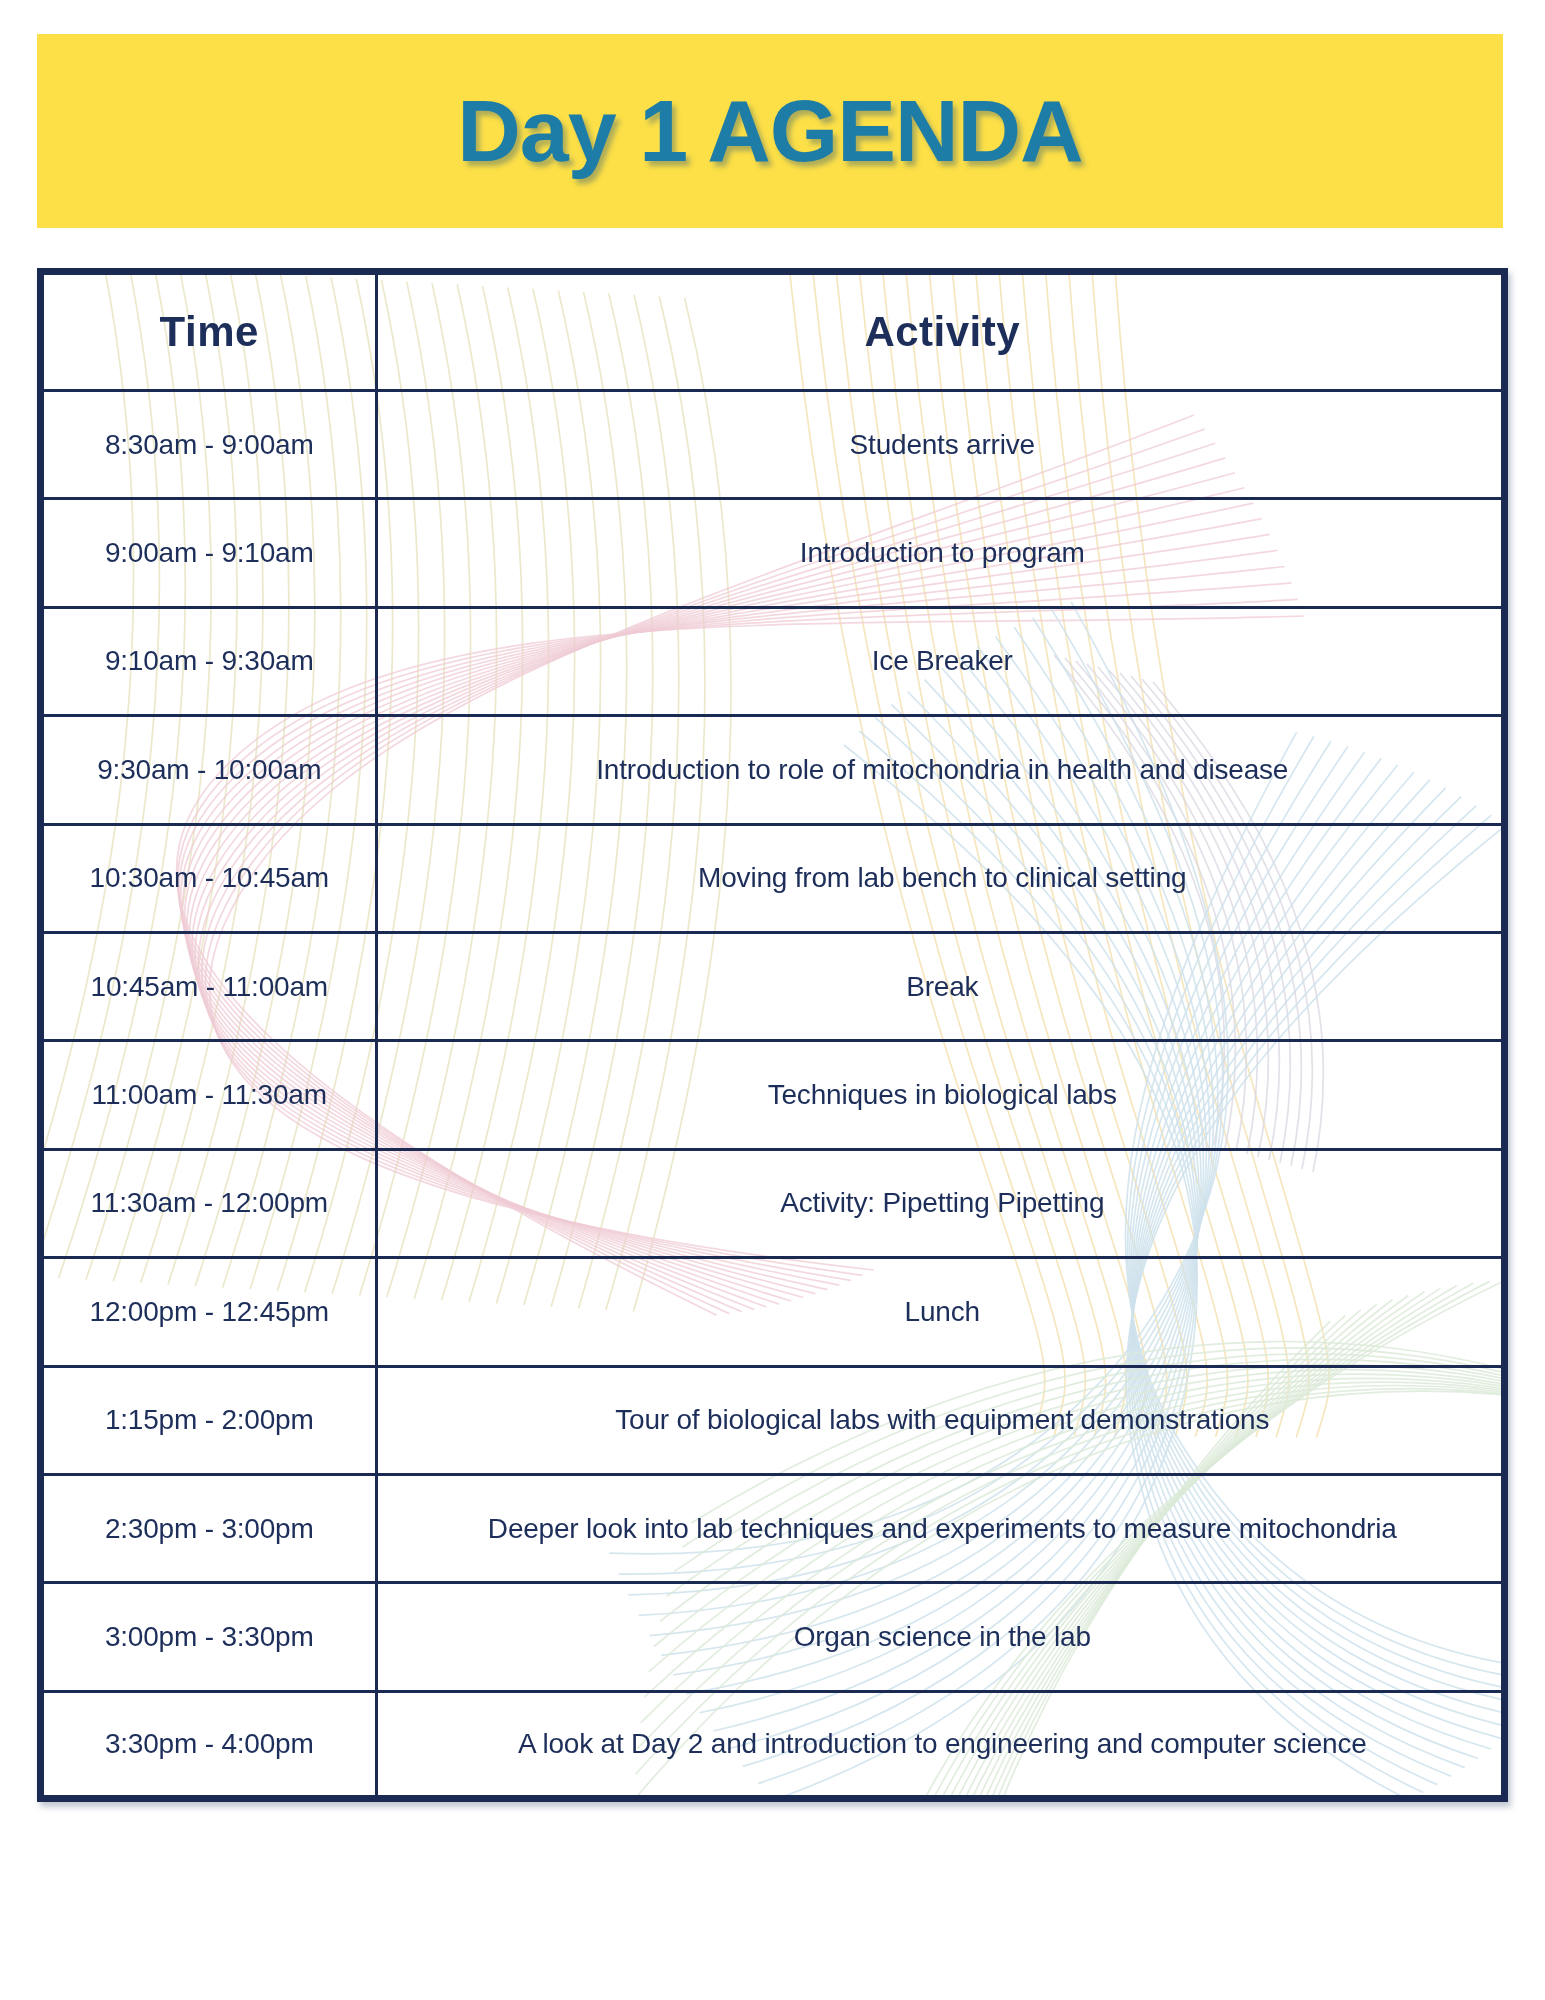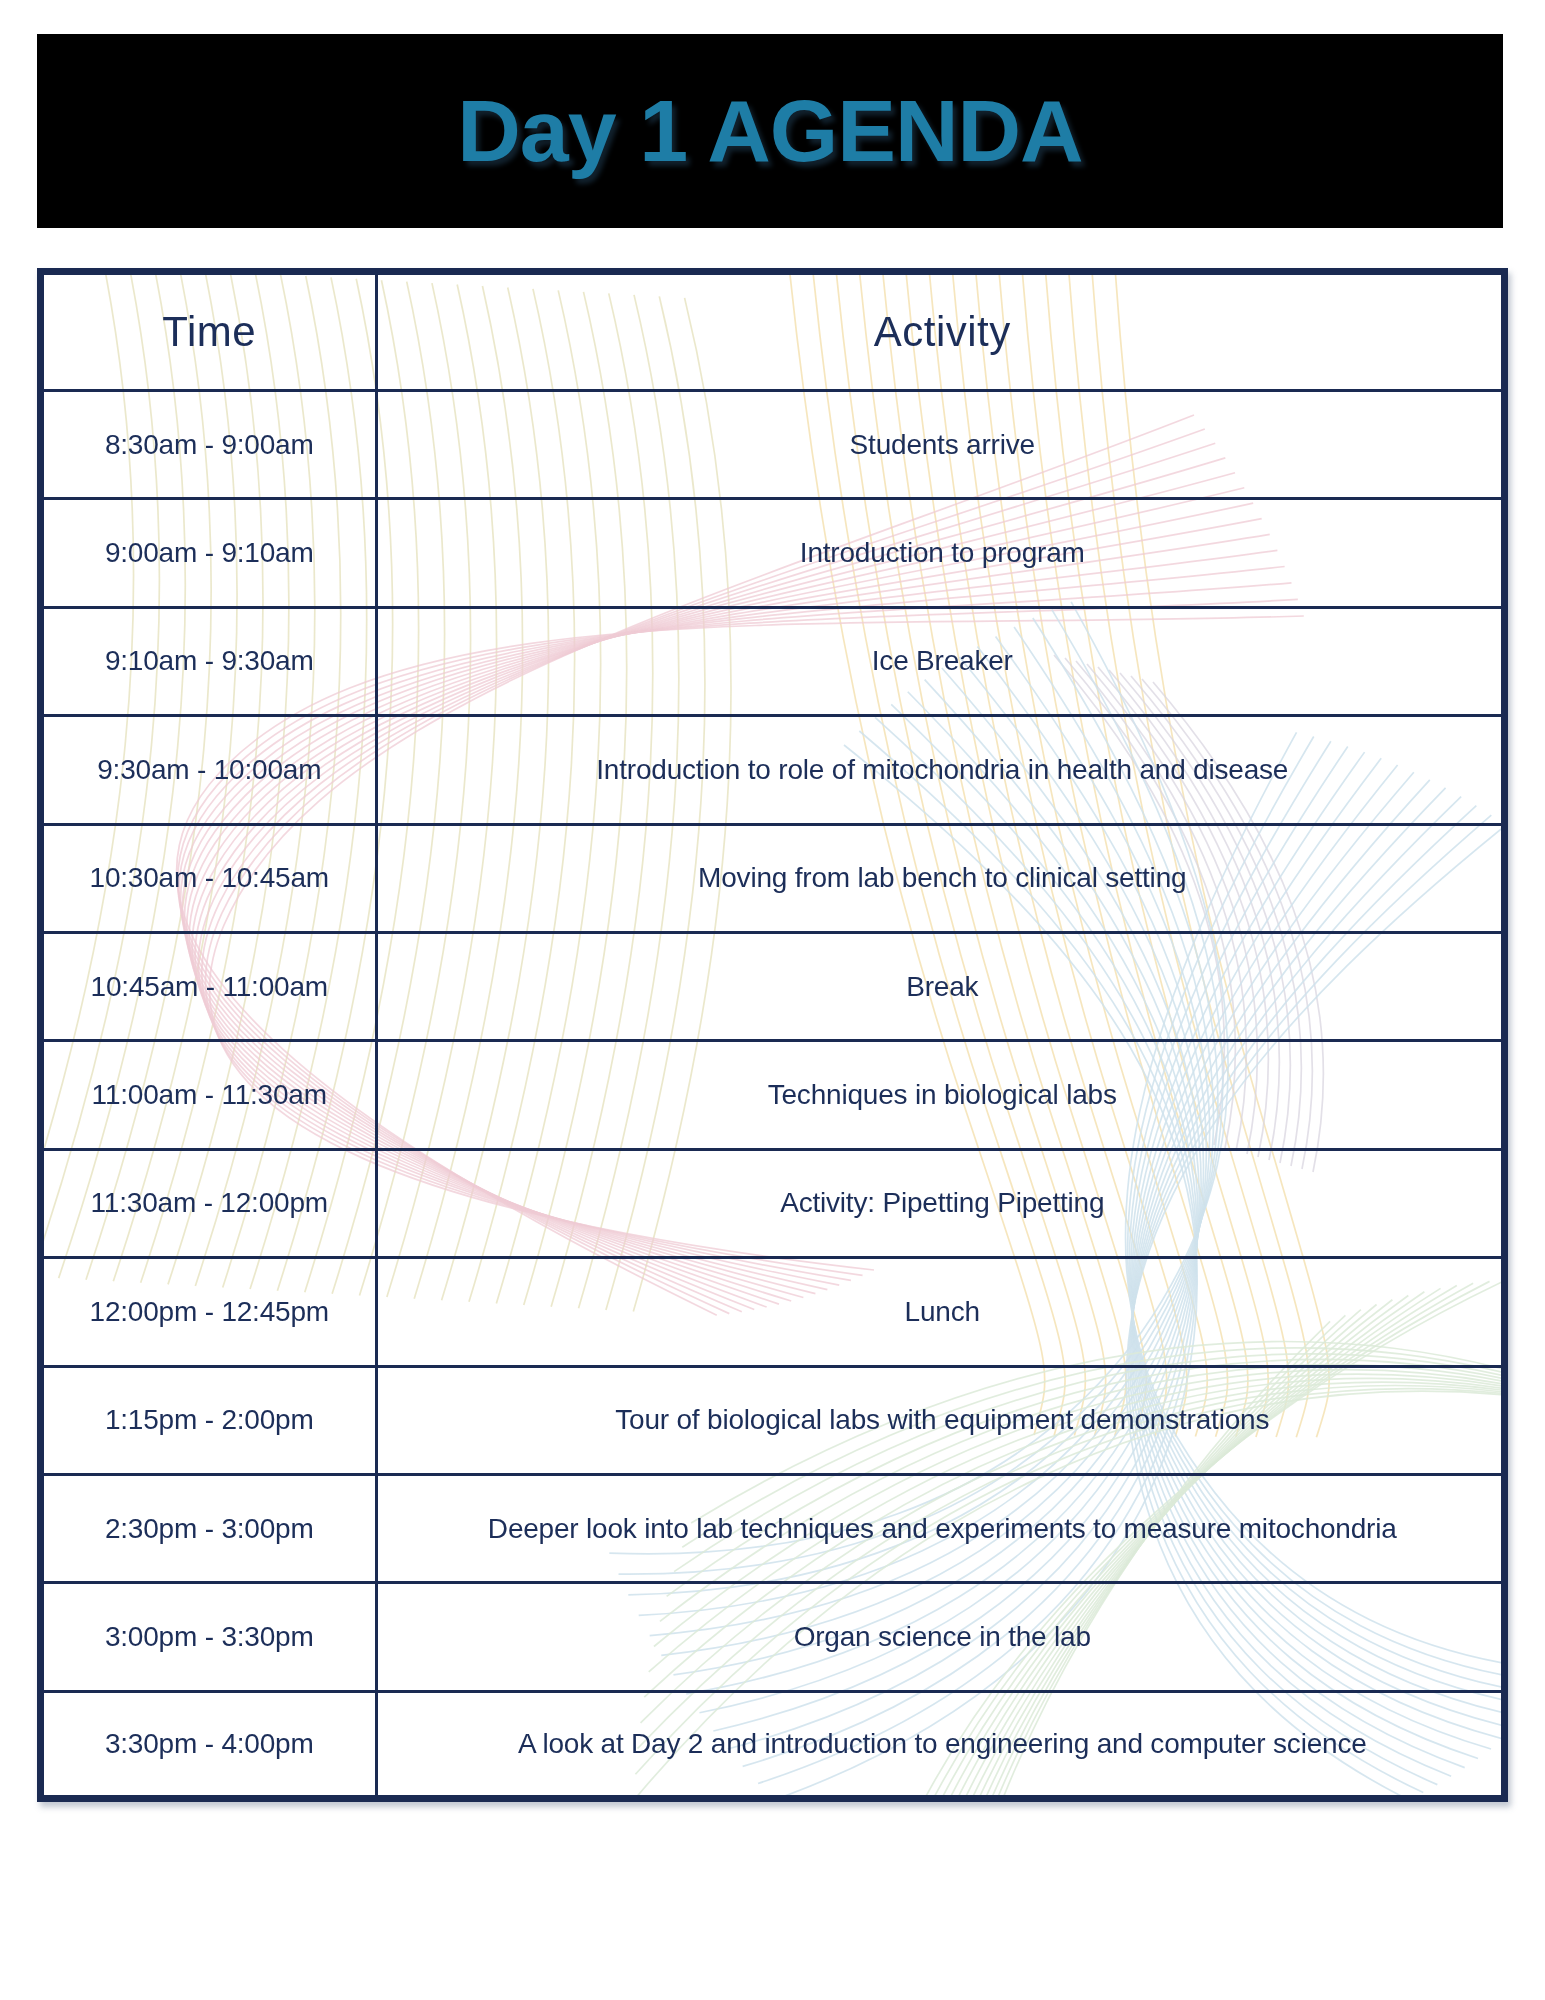--- a/index.html
+++ b/index.html
@@ -20,21 +20,21 @@
     inset: 0;
     background: #ffffff;
   }
   
   .banner {
     position: absolute;
     left: 37px;
     top: 34px;
     width: 1466px;
     height: 194px;
-    background: #000000;
+    background: #fde047;
     display: flex;
     align-items: center;
     justify-content: center;
   }
   .title {
     margin: 0;
     font-size: 88px;
     font-weight: bold;
     letter-spacing: -1px;
     color: #1e7da6;
@@ -72,21 +72,21 @@
     border: 3.5px solid #1a2a52;
     text-align: center;
     vertical-align: middle;
     color: #1c2e59;
     padding: 0 14px;
     background: transparent;
   }
   table.agenda th {
     height: 114px;
     font-size: 42px;
-    font-weight: normal;
+    font-weight: bold;
     letter-spacing: 0.5px;
   }
   table.agenda td {
     font-size: 28px;
     font-weight: 400;
     letter-spacing: -0.2px;
   }
   
   table.agenda th:first-child, table.agenda td:first-child { border-left: none; }
   table.agenda th:last-child,  table.agenda td:last-child  { border-right: none; padding-left: 20px; }

